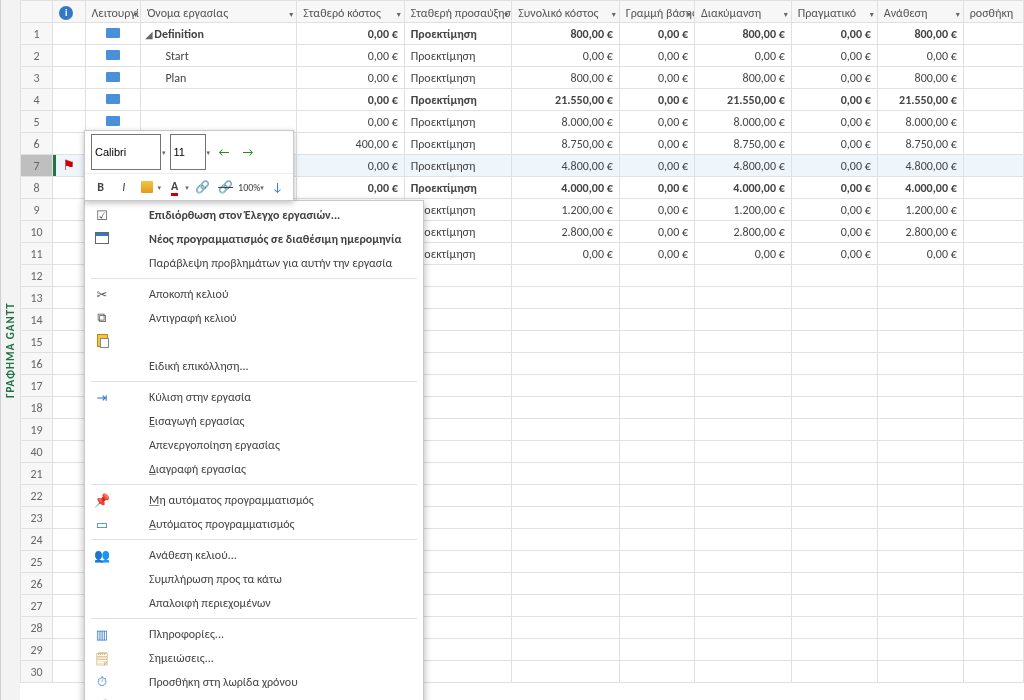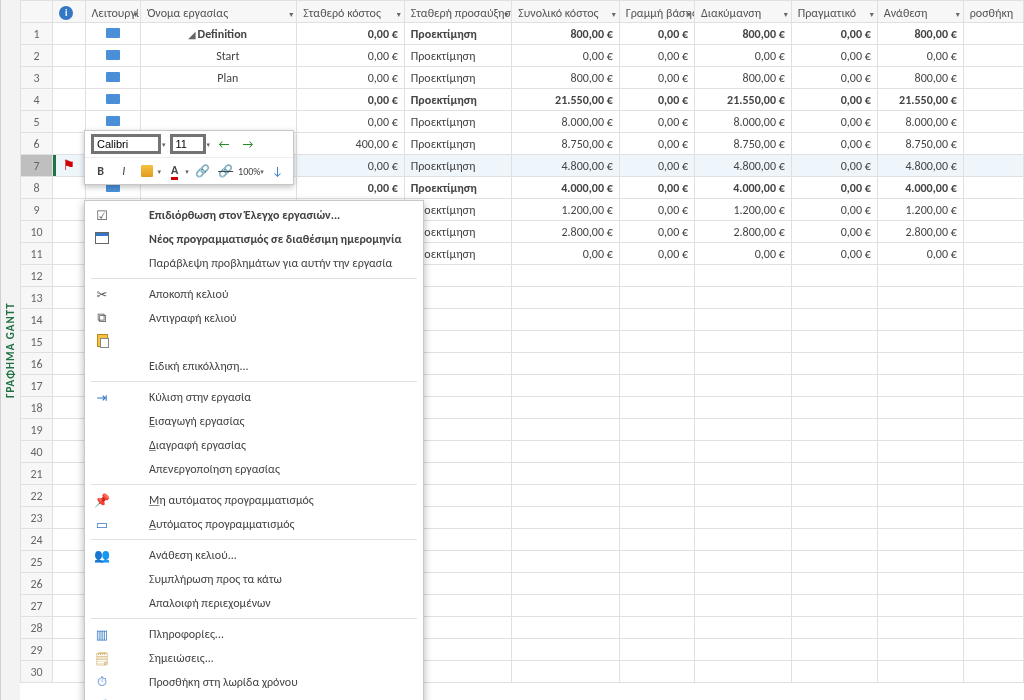--- a/index.html
+++ b/index.html
@@ -27,38 +27,38 @@
 .col-accrual { width: 100px; }
 .col-total { width: 100px; text-align: right; }
 .col-baseline { width: 70px; text-align: right; }
 .col-variance { width: 90px; text-align: right; }
 .col-actual { width: 80px; text-align: right; }
 .col-remaining { width: 80px; text-align: right; }
 .col-add { width: 56px; }
 
 td.num { text-align: right; }
 td.bold, td.bold span { font-weight: bold; }
-td.name-cell { padding-left: 4px; text-align: center; }
+td.name-cell { padding-left: 4px; }
 td.indent1 { padding-left: 24px; }
 td.outline::before { content: "◢ "; font-size: 9px; color: #666; }
 
 .mode-icon { display: inline-block; width: 14px; height: 10px; background: #4a90d9; border-radius: 1px; position: relative; }
 .info-dot { display: inline-block; width: 14px; height: 14px; border-radius: 50%; background: #3478c5; color: white; font-weight: bold; font-size: 10px; line-height: 14px; text-align: center; }
 .person-red { color: #c00; font-size: 14px; }
 .calendar-icon { display: inline-block; width: 14px; height: 12px; border: 1px solid #666; background: linear-gradient(#3478c5 0 30%, #fff 30%); }
 
 .sel-row td { background: #eef5fb; }
 tr.sel-row td.col-info { position:relative; }
 tr.sel-row td.col-info::after{ content:""; position:absolute; left:0; top:0; bottom:0; width:3px; background:#217346;}
 
 
 .mini-toolbar { position: absolute; left: 84px; top: 130px; background: #fff; border: 1px solid #c8c8c8; box-shadow: 0 2px 6px rgba(0,0,0,0.25); z-index: 50; width: 210px; }
 .mini-toolbar .row { display: flex; align-items: center; padding: 3px 6px; gap: 4px; }
 .mini-toolbar .row + .row { border-top: 1px solid #eee; }
-.mini-toolbar select, .mini-toolbar input { border: 3px solid #737373; font-size: 11px; height: 20px; padding: 4px 3px; }
+.mini-toolbar select, .mini-toolbar input { border: 1px solid #737373; font-size: 11px; height: 36px; padding: 4px 3px; }
 .mini-toolbar .fontname { width: 70px; }
 .mini-toolbar .fontsize { width: 36px; }
 .mini-toolbar .tb-btn { width: 20px; height: 20px; display: inline-flex; align-items: center; justify-content: center; font-size: 12px; cursor: pointer; }
 .triangle-d { font-size: 7px; color: #666; margin-left: -3px; }
 
 
 .context-menu { position: absolute; left: 84px; top: 200px; background: #fff; border: 1px solid #c8c8c8; box-shadow: 0 3px 8px rgba(0,0,0,0.3); z-index: 49; width: 340px; padding: 2px 0; }
 .context-menu .item { display: flex; align-items: center; height: 24px; padding: 0 10px 0 6px; cursor: default; }
 .context-menu .item .mi-icon { width: 22px; text-align: center; font-size: 13px; color: #555; }
 .context-menu .item .mi-label { flex: 1; padding-left: 4px; margin-left: 32px; }
@@ -600,25 +600,25 @@
   <div class="item">
       <span class="mi-icon" style="color:#3478c5">⇥</span>
       <span class="mi-label">Κύλιση στην εργασία</span>
     </div>
   <div class="item">
       <span class="mi-icon"></span>
       <span class="mi-label"><span class="und">Ε</span><span>ισαγωγή εργασίας</span></span>
     </div>
   <div class="item">
       <span class="mi-icon"></span>
+      <span class="mi-label">Απενεργοποίηση εργασίας</span>
+    </div>
+  <div class="item">
+      <span class="mi-icon"></span>
       <span class="mi-label"><span class="und">Δ</span><span>ιαγραφή εργασίας</span></span>
-    </div>
-  <div class="item">
-      <span class="mi-icon"></span>
-      <span class="mi-label">Απενεργοποίηση εργασίας</span>
     </div>
   <div class="sep"></div>
   <div class="item">
       <span class="mi-icon">📌</span>
       <span class="mi-label"><span class="und">Μ</span><span>η αυτόματος προγραμματισμός</span></span>
     </div>
   <div class="item">
       <span class="mi-icon" style="color:#3478c5">▭</span>
       <span class="mi-label"><span class="und">Α</span><span>υτόματος προγραμματισμός</span></span>
     </div>

